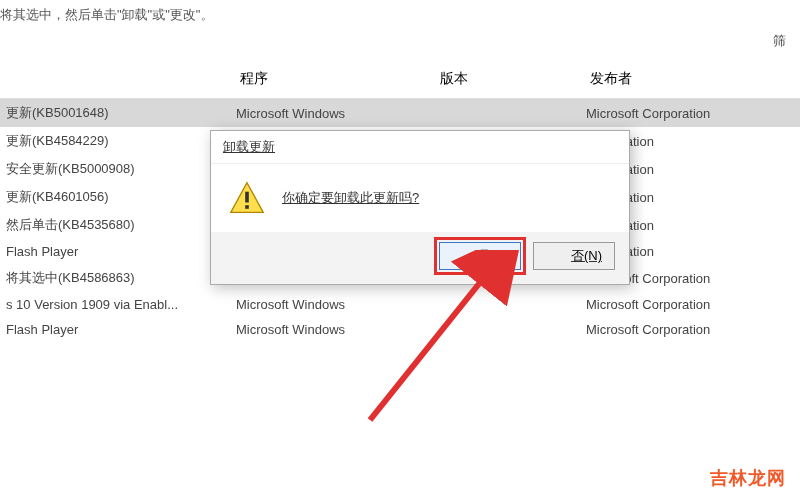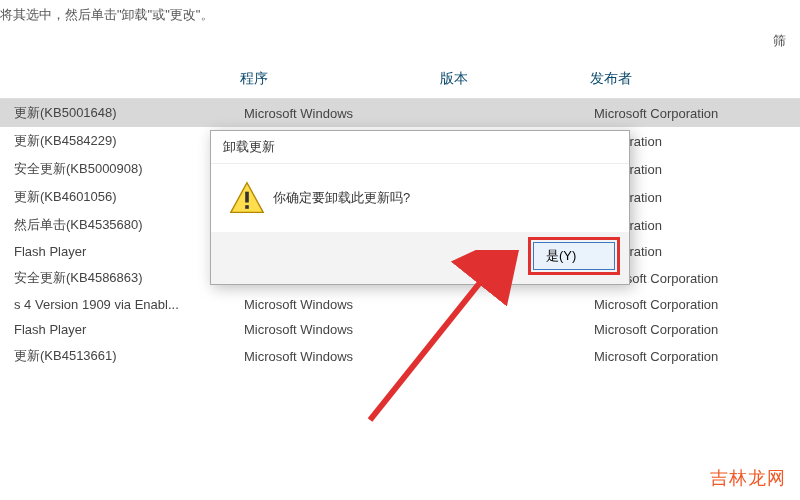--- a/index.html
+++ b/index.html
@@ -26,61 +26,62 @@
       font-size: 13px;
     }
     .table {
       width: 100%;
       border-collapse: collapse;
       margin-top: 8px;
     }
     .table thead th {
       text-align: left;
       font-weight: normal;
-      color: #0c4a6e;
+      color: #000000;
       padding: 8px 10px 10px 10px;
       font-size: 14px;
       border-bottom: 1px solid #ddd;
     }
     .col-name { width: 230px; }
     .col-prog { width: 200px; }
     .col-ver  { width: 150px; }
     .col-pub  { width: auto; }
     .table tbody td {
-      padding: 5px 14px;
+      padding: 5px 6px;
       color: #444;
       font-size: 13px;
       white-space: nowrap;
       overflow: hidden;
       text-overflow: ellipsis;
     }
     .table tbody tr:first-child td {
       background: #d8d8d8;
     }
     .dialog-backdrop {
       position: absolute;
       left: 210px;
       top: 130px;
       width: 420px;
       background: #fff;
       border: 1px solid #aaa;
       box-shadow: 3px 3px 14px rgba(0,0,0,0.25);
       z-index: 10;
+      text-decoration: underline;
     }
     .dialog-title {
       padding: 7px 12px;
       font-size: 13px;
       color: #333;
       background: #fff;
       border-bottom: 1px solid #eee;
     }
     .dialog-body {
       display: flex;
       align-items: center;
-      gap: 8px;
+      gap: 17px;
       padding: 16px 18px 8px 18px;
     }
     .warn-icon {
       width: 36px; height: 36px;
       position: relative;
       flex: 0 0 36px;
     }
     .warn-icon svg { width: 36px; height: 36px; }
     .dialog-msg {
       font-size: 13px;
@@ -93,21 +94,21 @@
       padding: 10px 14px 14px 14px;
       background: #f3f3f3;
       margin-top: 8px;
     }
     .btn {
       min-width: 82px;
       padding: 4px 12px;
       font-size: 13px;
       background: #efefef;
       border: 1px solid #999;
-      text-align: left;
+      text-align: right;
       cursor: pointer;
     }
     .btn-yes {
       outline: 3px solid #e03030;
       outline-offset: 2px;
       border: 1px solid #3a78c4;
       background: #eaf2fb;
     }
     .arrow {
       position: absolute;
@@ -115,21 +116,21 @@
       left: 340px;
       top: 250px;
       pointer-events: none;
     }
     .watermark {
       position: absolute;
       right: 14px;
       bottom: 10px;
       font-size: 18px;
       color: #f05a28;
-      font-weight: normal;
+      font-weight: bold;
       letter-spacing: 1px;
       z-index: 30;
     }
   </style>
 </head>
 <body>
 
 <div class="top-hint">将其选中，然后单击"卸载"或"更改"。</div>
 
 <div class="top-filter">筛</div>
@@ -174,39 +175,33 @@
       <td></td>
       <td>Corporation</td>
     </tr>
     <tr>
       <td>Flash Player</td>
       <td></td>
       <td></td>
       <td>Corporation</td>
     </tr>
     <tr>
-      <td>安全更新(KB4586863)</td>
-      <td>Microsoft Windows</td>
-      <td></td>
-      <td>Microsoft Corporation</td>
-    </tr>
-    <tr>
-      <td>s 4 Version 1909 via Enabl...</td>
+      <td>将其选中(KB4586863)</td>
+      <td>Microsoft Windows</td>
+      <td></td>
+      <td>Microsoft Corporation</td>
+    </tr>
+    <tr>
+      <td>s 10 Version 1909 via Enabl...</td>
       <td>Microsoft Windows</td>
       <td></td>
       <td>Microsoft Corporation</td>
     </tr>
     <tr>
       <td>Flash Player</td>
-      <td>Microsoft Windows</td>
-      <td></td>
-      <td>Microsoft Corporation</td>
-    </tr>
-    <tr>
-      <td>更新(KB4513661)</td>
       <td>Microsoft Windows</td>
       <td></td>
       <td>Microsoft Corporation</td>
     </tr>
   </tbody>
 </table>
 
 <div class="dialog-backdrop">
   <div class="dialog-title">卸载更新</div>
   <div class="dialog-body">
@@ -214,20 +209,21 @@
       <svg viewBox="0 0 40 40">
         <polygon points="20,3 38,36 2,36" fill="#ffde4d" stroke="#b38600" stroke-width="1.5"></polygon>
         <rect x="18" y="13" width="4" height="12" fill="#333"></rect>
         <rect x="18" y="28" width="4" height="4" fill="#333"></rect>
       </svg>
     </span>
     <span class="dialog-msg">你确定要卸载此更新吗?</span>
   </div>
   <div class="dialog-buttons">
     <button class="btn btn-yes">是(Y)</button>
+    <button class="btn">否(N)</button>
   </div>
 </div>
 
 <svg class="arrow" width="200" height="180">
   <defs>
     <marker id="ah" markerWidth="14" markerHeight="14" refX="3" refY="6" orient="auto">
       <polygon points="0,0 12,6 0,12" fill="#e03030"></polygon>
     </marker>
   </defs>
   <line x1="30" y1="170" x2="150" y2="20" stroke="#e03030" stroke-width="6" marker-end="url(#ah)"></line>

